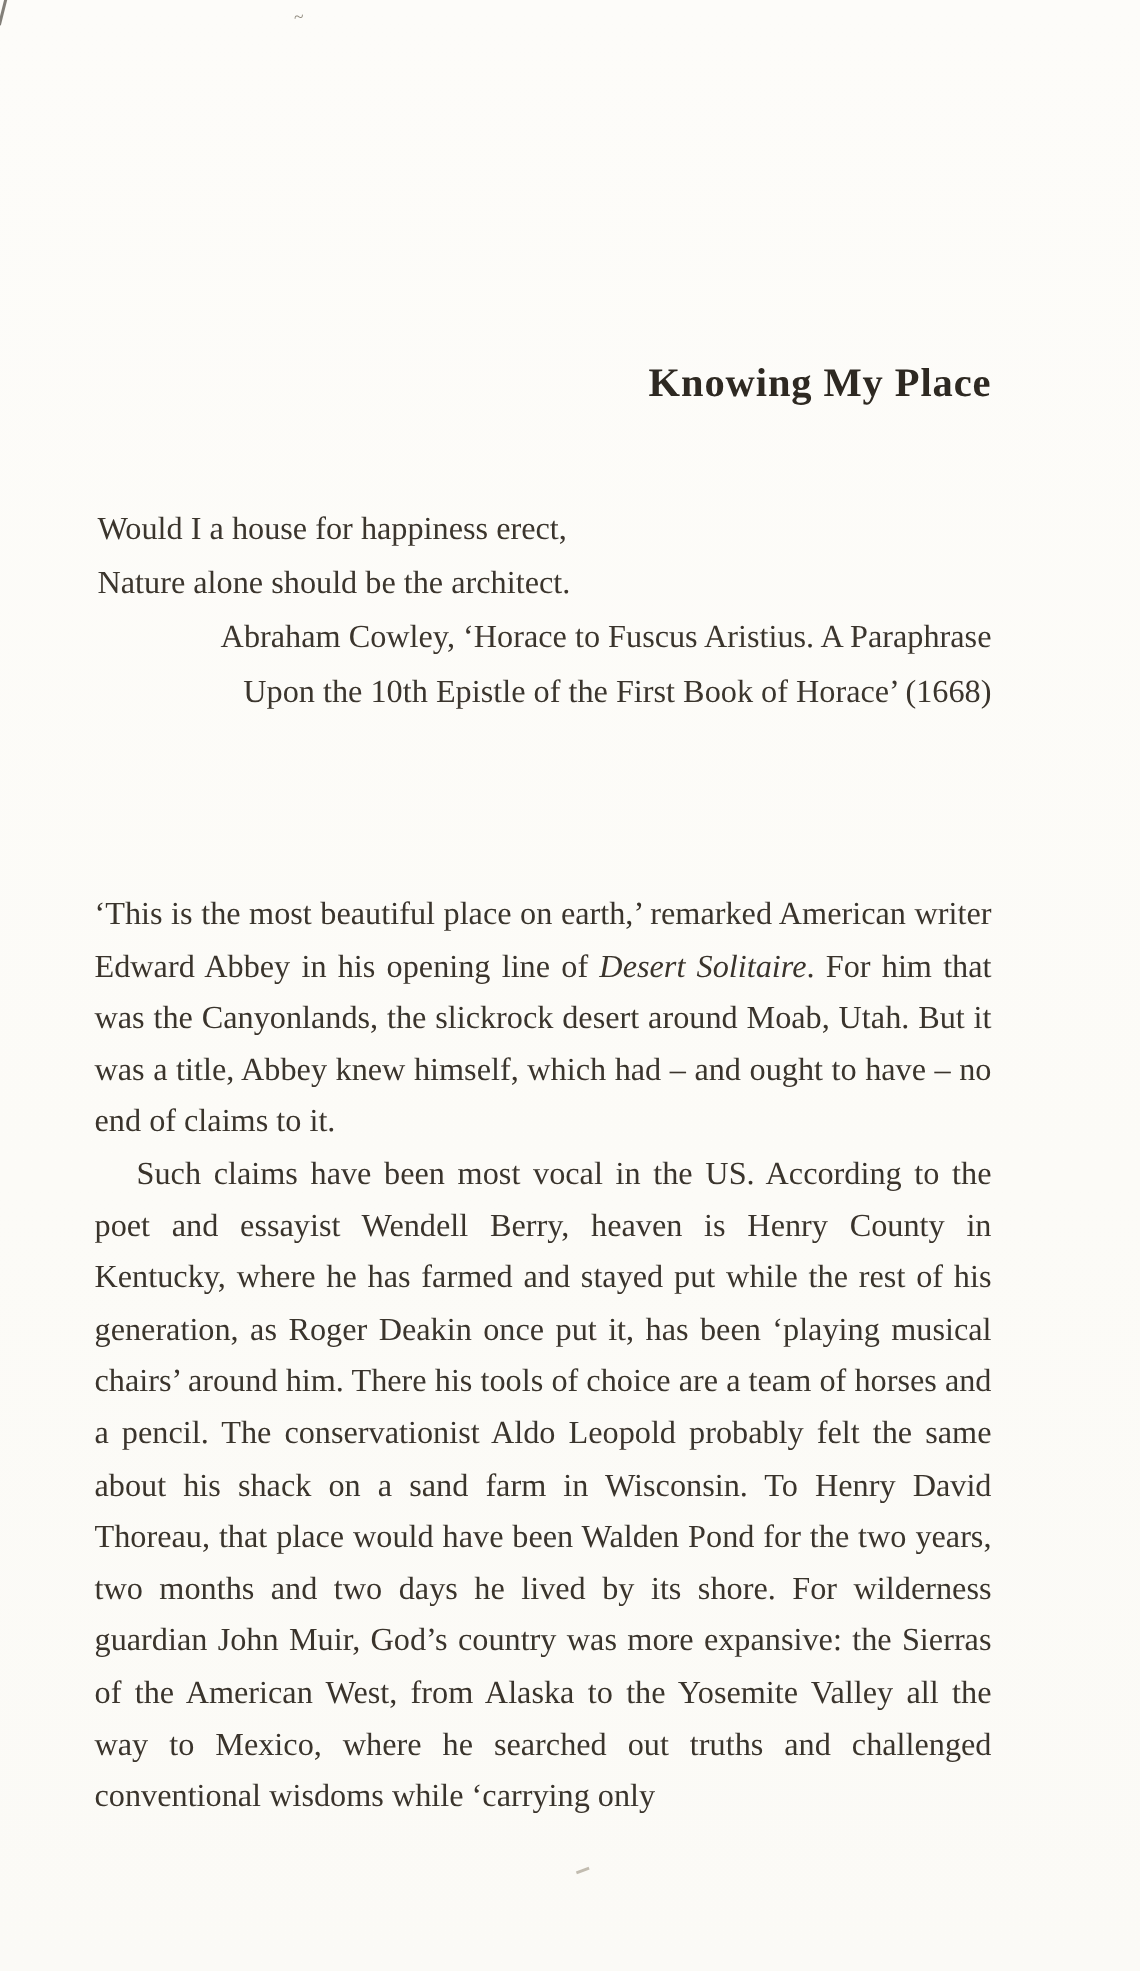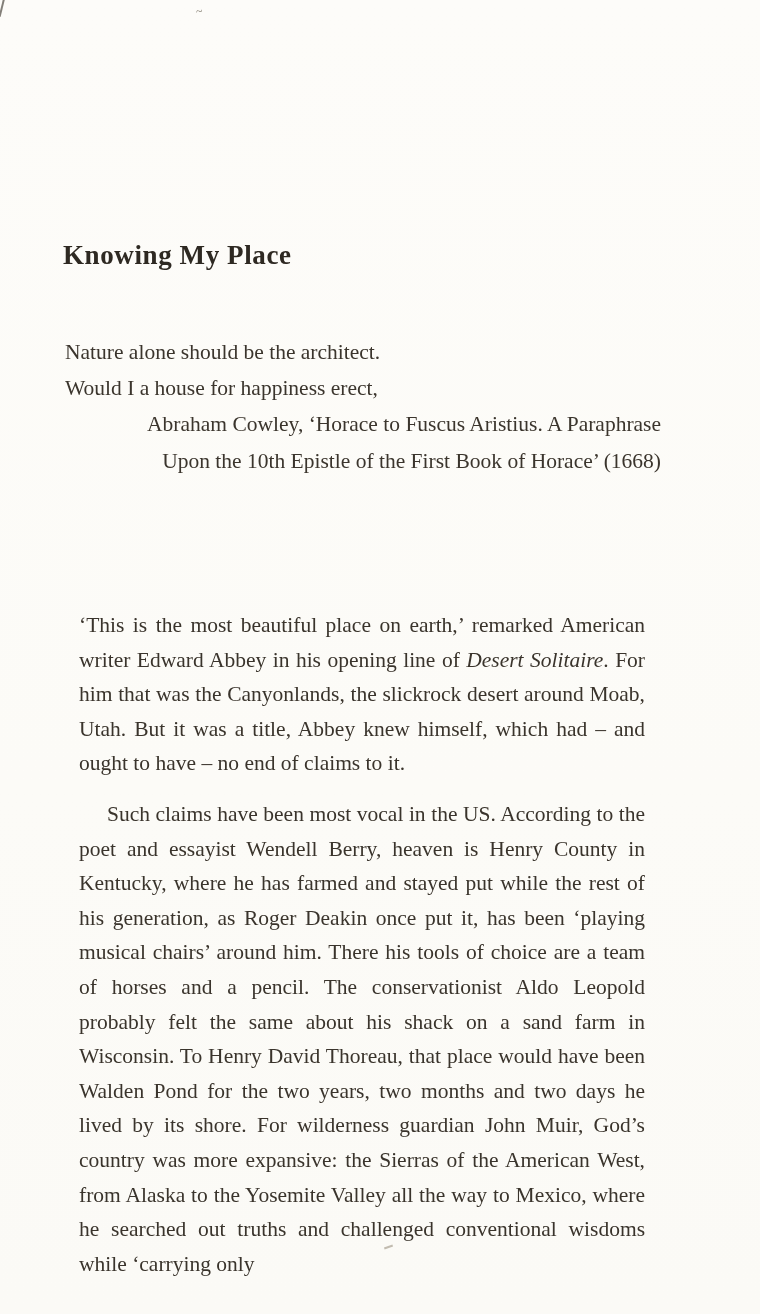--- a/index.html
+++ b/index.html
@@ -21,21 +21,21 @@
     position: absolute;
     left: 63px;
     width: 598px;
     top: 0;
   }
   .chapter-title {
     position: absolute;
     top: 222px;
     left: 0;
     width: 100%;
-    text-align: left;
+    text-align: right;
     font-size: 27px;
     font-weight: bold;
     letter-spacing: 0.6px;
     color: #2e2922;
   }
   .epigraph {
     position: absolute;
     top: 334px;
     left: 2px;
     width: 100%;
@@ -57,21 +57,21 @@
     position: absolute;
     top: 592px;
     left: 0;
     width: 100%;
     font-size: 21.5px;
     line-height: 34.6px;
     text-align: justify;
     color: #3a342c;
   }
   .body-text p {
-    margin: 16px;
+    margin: 0;
     font-family: Liberation Serif, serif;
   }
   .body-text p.indented {
     text-indent: 28px;
   }
   .book-title-italic {
     font-style: italic;
   }
   
   .artifact-top-left {
@@ -109,22 +109,22 @@
 
   <div class="artifact-top-left"></div>
   <div class="artifact-top-center">~</div>
   <div class="artifact-bottom"></div>
 
   <div class="content">
 
     <h1 class="chapter-title">Knowing My Place</h1>
 
     <div class="epigraph">
+      <div>Would I a house for happiness erect,</div>
       <div>Nature alone should be the architect.</div>
-      <div>Would I a house for happiness erect,</div>
     </div>
 
     <div class="epigraph-attribution">
       <div>Abraham Cowley, ‘Horace to Fuscus Aristius. A Paraphrase</div>
       <div>Upon the 10th Epistle of the First Book of Horace’ (1668)</div>
     </div>
 
     <div class="body-text">
       <p><span>‘This is the most beautiful place on earth,’ remarked American writer Edward Abbey in his opening line of </span><span class="book-title-italic">Desert Solitaire</span><span>. For him that was the Canyonlands, the slickrock desert around Moab, Utah. But it was a title, Abbey knew himself, which had – and ought to have – no end of claims to it.</span></p>
       <p class="indented">Such claims have been most vocal in the US. According to the poet and essayist Wendell Berry, heaven is Henry County in Kentucky, where he has farmed and stayed put while the rest of his generation, as Roger Deakin once put it, has been ‘playing musical chairs’ around him. There his tools of choice are a team of horses and a pencil. The conservationist Aldo Leopold probably felt the same about his shack on a sand farm in Wisconsin. To Henry David Thoreau, that place would have been Walden Pond for the two years, two months and two days he lived by its shore. For wilderness guardian John Muir, God’s country was more expansive: the Sierras of the American West, from Alaska to the Yosemite Valley all the way to Mexico, where he searched out truths and challenged conventional wisdoms while ‘carrying only</p>

